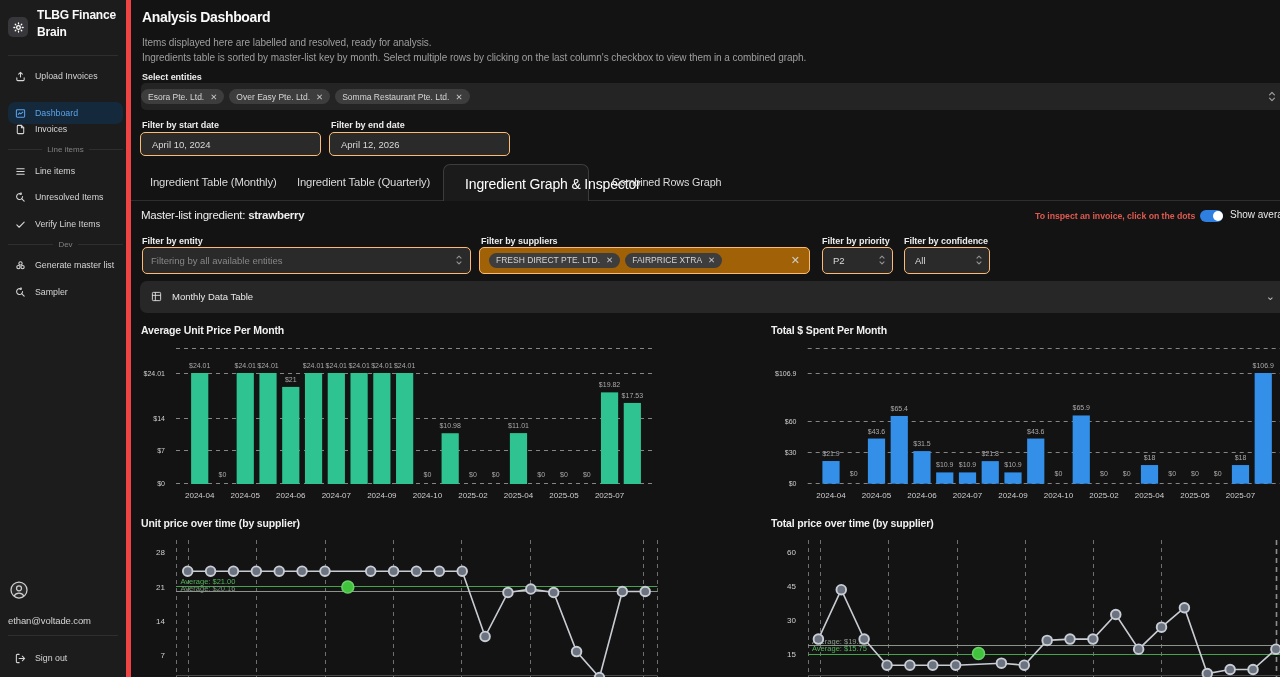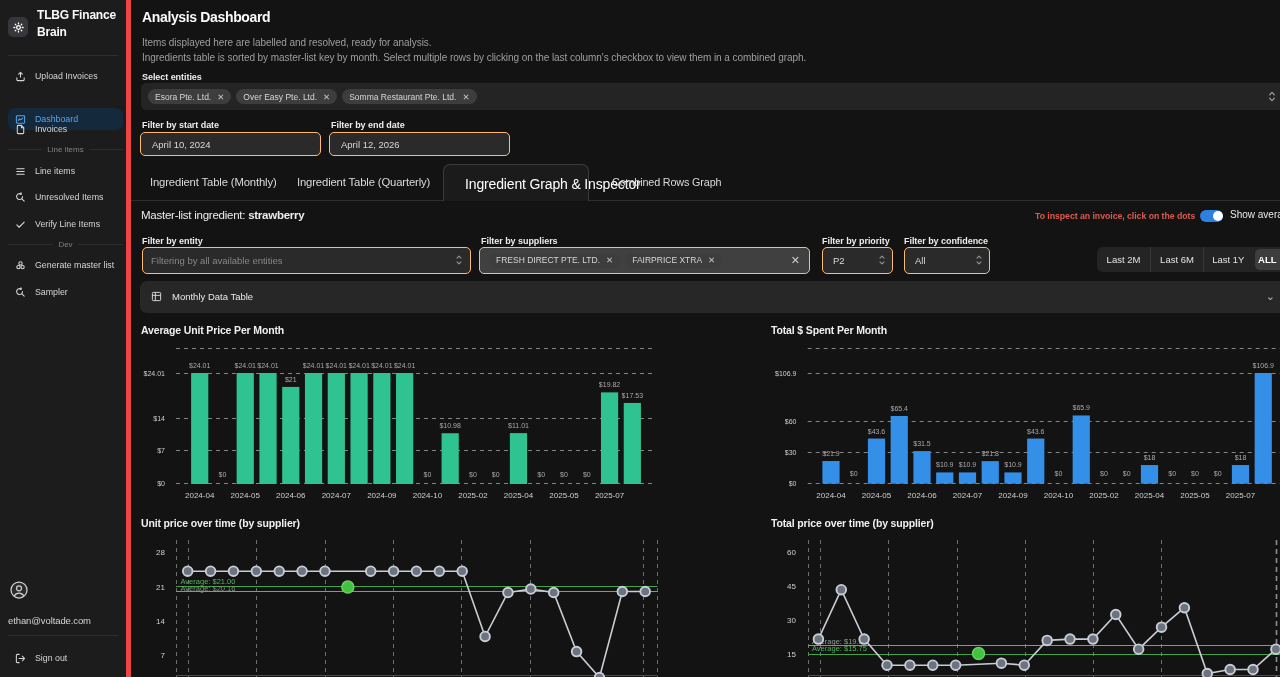--- a/index.html
+++ b/index.html
@@ -40,21 +40,21 @@
           <path d="M12 3.5v1.6M12 18.9v1.6M3.5 12h1.6M18.9 12h1.6M6 6l1.1 1.1M16.9 16.9L18 18M6 18l1.1-1.1M16.9 7.1L18 6"></path>
         </svg>
   </div>
   <div class="logo-text">TLBG Finance<br>Brain</div>
   <div class="sb-div" style="top:55px;"></div>
   <div class="nav" style="top:65px;">
     <svg width="11" height="11" viewBox="0 0 24 24" fill="none" stroke="#d6d6d6" stroke-width="2.3" stroke-linecap="round" stroke-linejoin="round">
           <path d="M12 3v10M8 7l4-4 4 4M4 15v4a2 2 0 0 0 2 2h12a2 2 0 0 0 2-2v-4"></path>
         </svg>
     Upload Invoices</div>
-  <div class="nav active" style="top:108px;">
+  <div class="nav active" style="top:102px;">
     <svg width="11" height="11" viewBox="0 0 24 24" fill="none" stroke="#5ba2e9" stroke-width="2.3" stroke-linecap="round" stroke-linejoin="round">
           <rect x="3" y="4" width="18" height="16" rx="2"></rect>
           <path d="M7 14l3-3.5 2.5 2.5L17 9"></path>
         </svg>
     Dashboard</div>
   <div class="nav" style="top:118px;">
     <svg width="11" height="11" viewBox="0 0 24 24" fill="none" stroke="#d6d6d6" stroke-width="2.3" stroke-linecap="round" stroke-linejoin="round">
           <path d="M14 3H7a2 2 0 0 0-2 2v14a2 2 0 0 0 2 2h10a2 2 0 0 0 2-2V8z"></path>
           <path d="M14 3v5h5"></path>
         </svg>
@@ -110,21 +110,21 @@
           <path d="M9 21H5a2 2 0 0 1-2-2V5a2 2 0 0 1 2-2h4"></path>
           <path d="M16 17l5-5-5-5M21 12H9"></path>
         </svg>
     Sign out</div>
 </div>
 
 <div class="h1">Analysis Dashboard</div>
 <div class="desc" style="top:37px;">Items displayed here are labelled and resolved, ready for analysis.</div>
 <div class="desc" style="top:52px;">Ingredients table is sorted by master-list key by month. Select multiple rows by clicking on the last column's checkbox to view them in a combined graph.</div>
 <div class="lbl" style="left:142px; top:71.5px;">Select entities</div>
-<div class="inputbox" style="left:141px; top:83px; width:1139px; height:27px; padding-left:7px; border-radius:5px 0 0 5px; background:#242424; border:none;">
+<div class="inputbox" style="left:141px; top:83px; width:1139px; height:27px; padding-left:0; border-radius:5px 0 0 5px; background:#242424; border:none;">
   <span class="chip">Esora Pte. Ltd. <span class="x">✕</span></span>
   <span class="chip">Over Easy Pte. Ltd. <span class="x">✕</span></span>
   <span class="chip">Somma Restaurant Pte. Ltd. <span class="x">✕</span></span>
   <span style="position:absolute;right:4px;top:8px;"><svg width="8" height="11" viewBox="0 0 8 11" fill="none" stroke="#9f9f9f" stroke-width="1.2" stroke-linecap="round" stroke-linejoin="round">
           <path d="M1.6 3.8 L4 1.4 L6.4 3.8"></path>
           <path d="M1.6 7.2 L4 9.6 L6.4 7.2"></path>
         </svg></span>
 </div>
 <div class="lbl" style="left:142px; top:119.5px;">Filter by start date</div>
 <div class="inputbox" style="left:140px; top:132px; width:181px; height:24px; padding-left:11px;">April 10, 2024</div>
@@ -146,21 +146,21 @@
 
 <div class="lbl" style="left:142px; top:236px;text-align:right;">Filter by entity</div>
 <div class="inputbox" style="left:142px; top:247px; width:329px; height:26.5px; padding-left:8px; color:#878787;">Filtering by all available entities<span style="margin-left:auto;margin-right:8px;display:flex;">
         <svg width="6" height="10" viewBox="0 0 6 10" fill="none" stroke="#949494" stroke-width="1.1" stroke-linecap="round" stroke-linejoin="round">
           <path d="M1 3.2 L3 1.2 L5 3.2"></path>
           <path d="M1 6.8 L3 8.8 L5 6.8"></path>
         </svg>
       </span></div>
 
 <div class="lbl" style="left:481px; top:236px;">Filter by suppliers</div>
-<div class="inputbox" style="left:479px; top:247px; width:331px; height:26.5px; padding-left:9px; background:#404040;">
+<div class="inputbox" style="left:479px; top:247px; width:331px; height:26.5px; padding-left:9px; background:#a16207;">
   <span class="chip" style="font-size:8.5px;">FRESH DIRECT PTE. LTD. <span class="x">✕</span></span>
   <span class="chip" style="font-size:8.5px;">FAIRPRICE XTRA <span class="x">✕</span></span>
   <span style="margin-left:auto;margin-right:9px;color:#cfcfcf;font-size:11px;">✕</span>
 </div>
 
 <div class="lbl" style="left:822px; top:236px;">Filter by priority</div>
 <div class="inputbox" style="left:822px; top:247px; width:71px; height:26.5px; padding-left:10px;">P2<span style="margin-left:auto;margin-right:7px;display:flex;">
         <svg width="6" height="10" viewBox="0 0 6 10" fill="none" stroke="#949494" stroke-width="1.1" stroke-linecap="round" stroke-linejoin="round">
           <path d="M1 3.2 L3 1.2 L5 3.2"></path>
           <path d="M1 6.8 L3 8.8 L5 6.8"></path>
@@ -168,30 +168,20 @@
       </span></div>
 
 <div class="lbl" style="left:904px; top:236px;">Filter by confidence</div>
 <div class="inputbox" style="left:904px; top:247px; width:86px; height:26.5px; padding-left:10px;">All<span style="margin-left:auto;margin-right:7px;display:flex;">
         <svg width="6" height="10" viewBox="0 0 6 10" fill="none" stroke="#949494" stroke-width="1.1" stroke-linecap="round" stroke-linejoin="round">
           <path d="M1 3.2 L3 1.2 L5 3.2"></path>
           <path d="M1 6.8 L3 8.8 L5 6.8"></path>
         </svg>
       </span></div>
 
-<div style="position:absolute;left:1097px;top:246.5px;width:183px;height:25px;background:#242424;border-radius:6px 0 0 6px;display:flex;">
-  <div class="segbtn" style="width:53px;">Last 2M</div>
-  <div style="width:1px;background:#3a3a3a;"></div>
-  <div class="segbtn" style="width:52px;">Last 6M</div>
-  <div style="width:1px;background:#3a3a3a;"></div>
-  <div class="segbtn" style="width:48.5px;">Last 1Y</div>
-  <div style="flex:1;padding:2px 0 2px 2px;">
-        <div class="segbtn" style="height:21px;background:#3d3d3d;font-weight:bold;color:#fff;border-radius:5px 0 0 5px;">ALL</div>
-      </div>
-</div>
 
 <div class="inputbox" style="left:140px;top:281px;width:1140px;height:31.5px;background:#272727;border:none;border-radius:7px 0 0 7px;padding-left:11px;">
   <svg width="11" height="11" viewBox="0 0 24 24" fill="none" stroke="#e0e0e0" stroke-width="2">
         <rect x="3" y="3" width="18" height="18" rx="2"></rect>
         <path d="M3 9.5h18M9.5 3v18"></path>
       </svg>
   <span style="margin-left:10px;color:#e8e8e8;font-size:9.5px;">Monthly Data Table</span>
   <span style="position:absolute;right:5px;color:#bdbdbd;font-size:11px;">⌄</span>
 </div>
 

